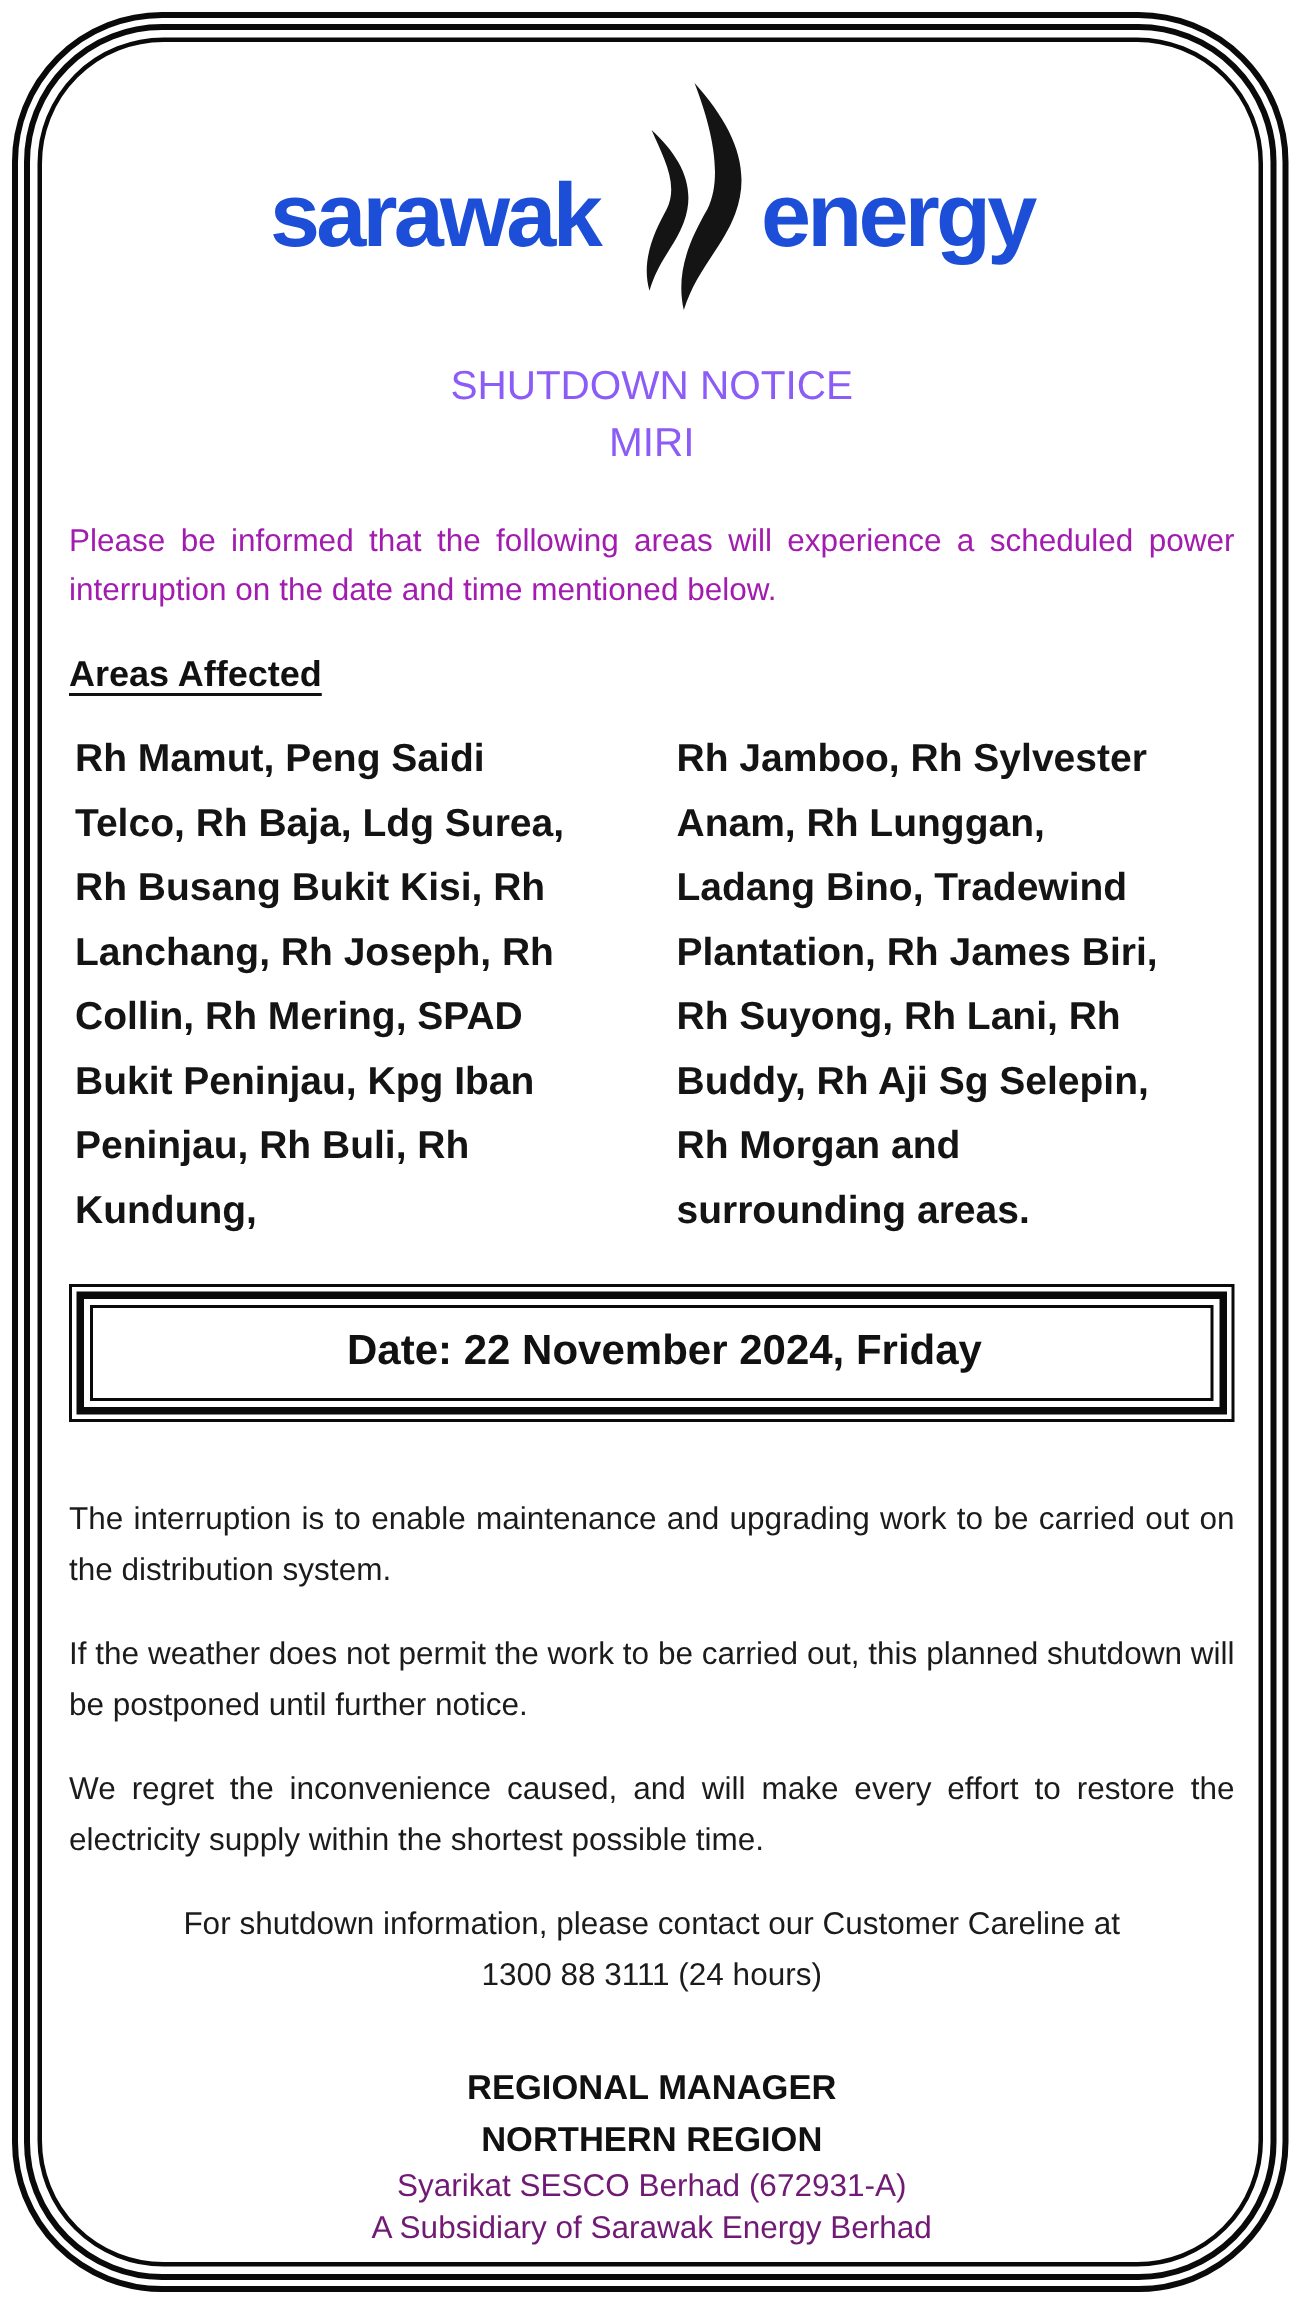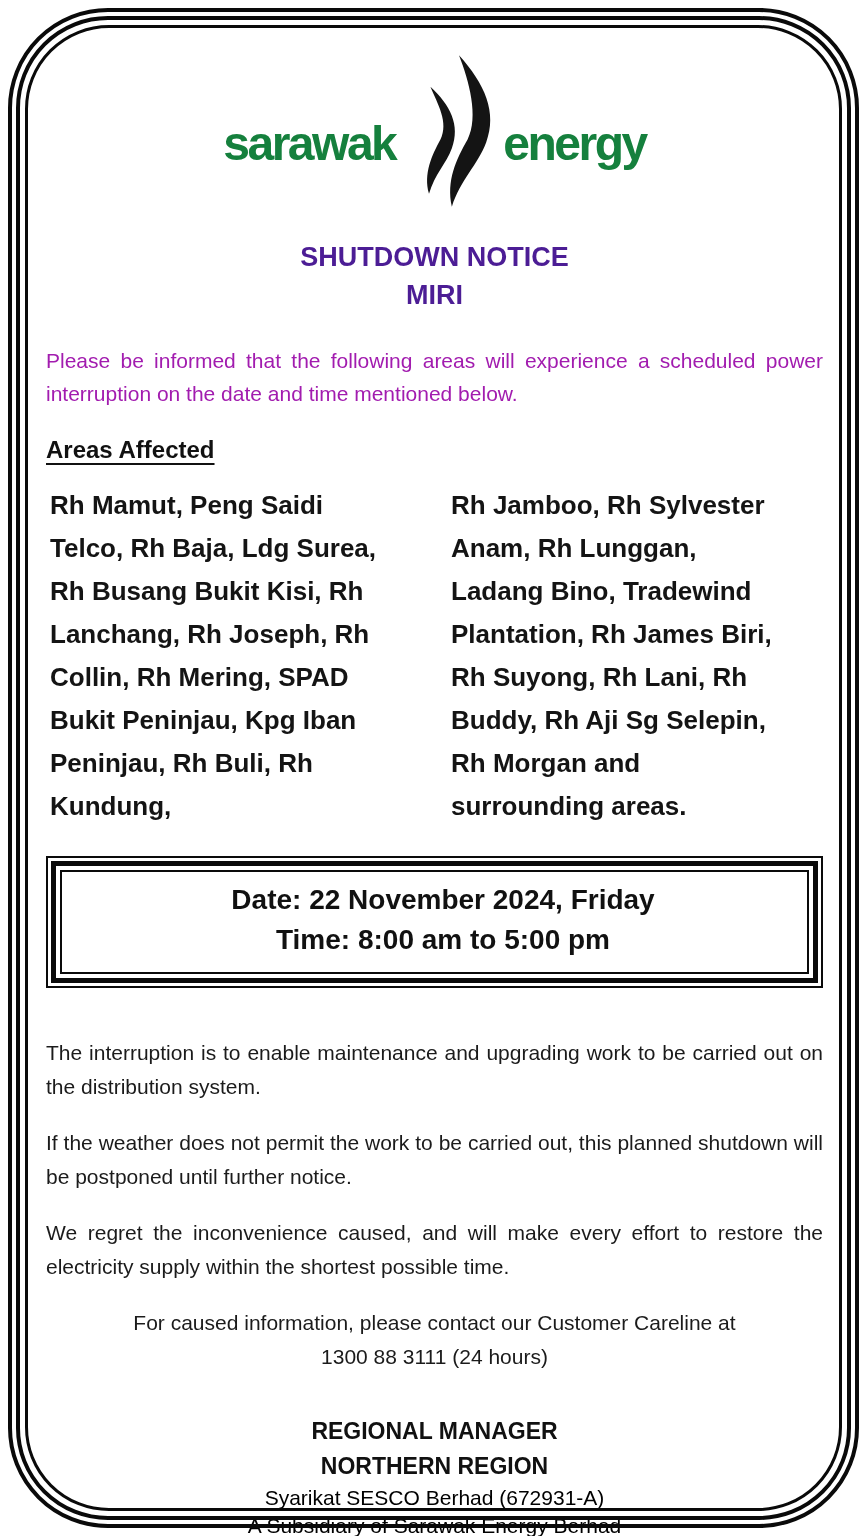--- a/index.html
+++ b/index.html
@@ -26,29 +26,29 @@
   .content {
     position: absolute; inset: 0;
     padding: 50px 44px 0 46px;
     box-sizing: border-box;
     z-index: 1;
   }
 
   
   .logo { display: flex; justify-content: center; align-items: center; height: 162px; }
   .logo-word {
-    font-size: 48px; font-weight: bold; color: #15803d;
+    font-size: 60px; font-weight: bold; color: #1d4ed8;
     letter-spacing: -2.5px;
     transform: translateY(12px);
   }
   .flame { margin: 0 4px; }
   .flame svg { display: block; }
 
   
-  .title { margin-top: 26px; text-align: center; font-weight: bold; font-size: 27px; line-height: 38px; color: #4c1d95; }
+  .title { margin-top: 26px; text-align: center; font-weight: normal; font-size: 27px; line-height: 38px; color: #8b5cf6; }
 
   
   .intro { margin: 30px 0 0 0; font-size: 21px; line-height: 33px; text-align: justify; color: #a21caf; }
 
   
   .areas-heading {
     margin-top: 26px; text-align: left;
     font-size: 24px; font-weight: bold; color: #111;
     text-decoration: underline; text-decoration-thickness: 2px; text-underline-offset: 5px;
   }
@@ -70,21 +70,21 @@
   
   .body-p { margin: 22px 0 0 0; font-size: 21px; line-height: 34px; text-align: justify; color: #1b1b1b; }
   .body-p.first { margin-top: 48px; }
 
   
   .careline { margin-top: 18px; padding-top: 4px; text-align: center; font-size: 21px; line-height: 34px; color: #1b1b1b; }
 
   
   .footer { margin-top: 40px; text-align: center; }
   .f-bold { font-weight: bold; font-size: 23px; line-height: 35px; color: #111; }
-  .f-norm { font-size: 21px; line-height: 28px; color: #000000; }
+  .f-norm { font-size: 21px; line-height: 28px; color: #701a75; }
 </style>
 </head>
 <body>
 
 <div class="page">
   <div class="ring ring1"></div>
   <div class="ring ring2"></div>
   <div class="ring ring3"></div>
 
   <div class="content">
@@ -125,31 +125,30 @@
 Rh Suyong, Rh Lani, Rh
 Buddy, Rh Aji Sg Selepin,
 Rh Morgan and
 surrounding areas.</div>
     </div>
 
     <div class="datebox-outer">
       <div class="datebox-mid">
         <div class="datebox-inner">
           <div>Date: 22 November 2024, Friday</div>
-          <div>Time: 8:00 am to 5:00 pm</div>
         </div>
       </div>
     </div>
 
     <p class="body-p first">The interruption is to enable maintenance and upgrading work to be carried out on the distribution system.</p>
     <p class="body-p">If the weather does not permit the work to be carried out, this planned shutdown will be postponed until further notice.</p>
     <p class="body-p">We regret the inconvenience caused, and will make every effort to restore the electricity supply within the shortest possible time.</p>
 
     <div class="careline">
-      <div>For caused information, please contact our Customer Careline at</div>
+      <div>For shutdown information, please contact our Customer Careline at</div>
       <div>1300 88 3111 (24 hours)</div>
     </div>
 
     <div class="footer">
       <div class="f-bold">REGIONAL MANAGER</div>
       <div class="f-bold">NORTHERN REGION</div>
       <div class="f-norm">Syarikat SESCO Berhad (672931-A)</div>
       <div class="f-norm">A Subsidiary of Sarawak Energy Berhad</div>
     </div>
 

